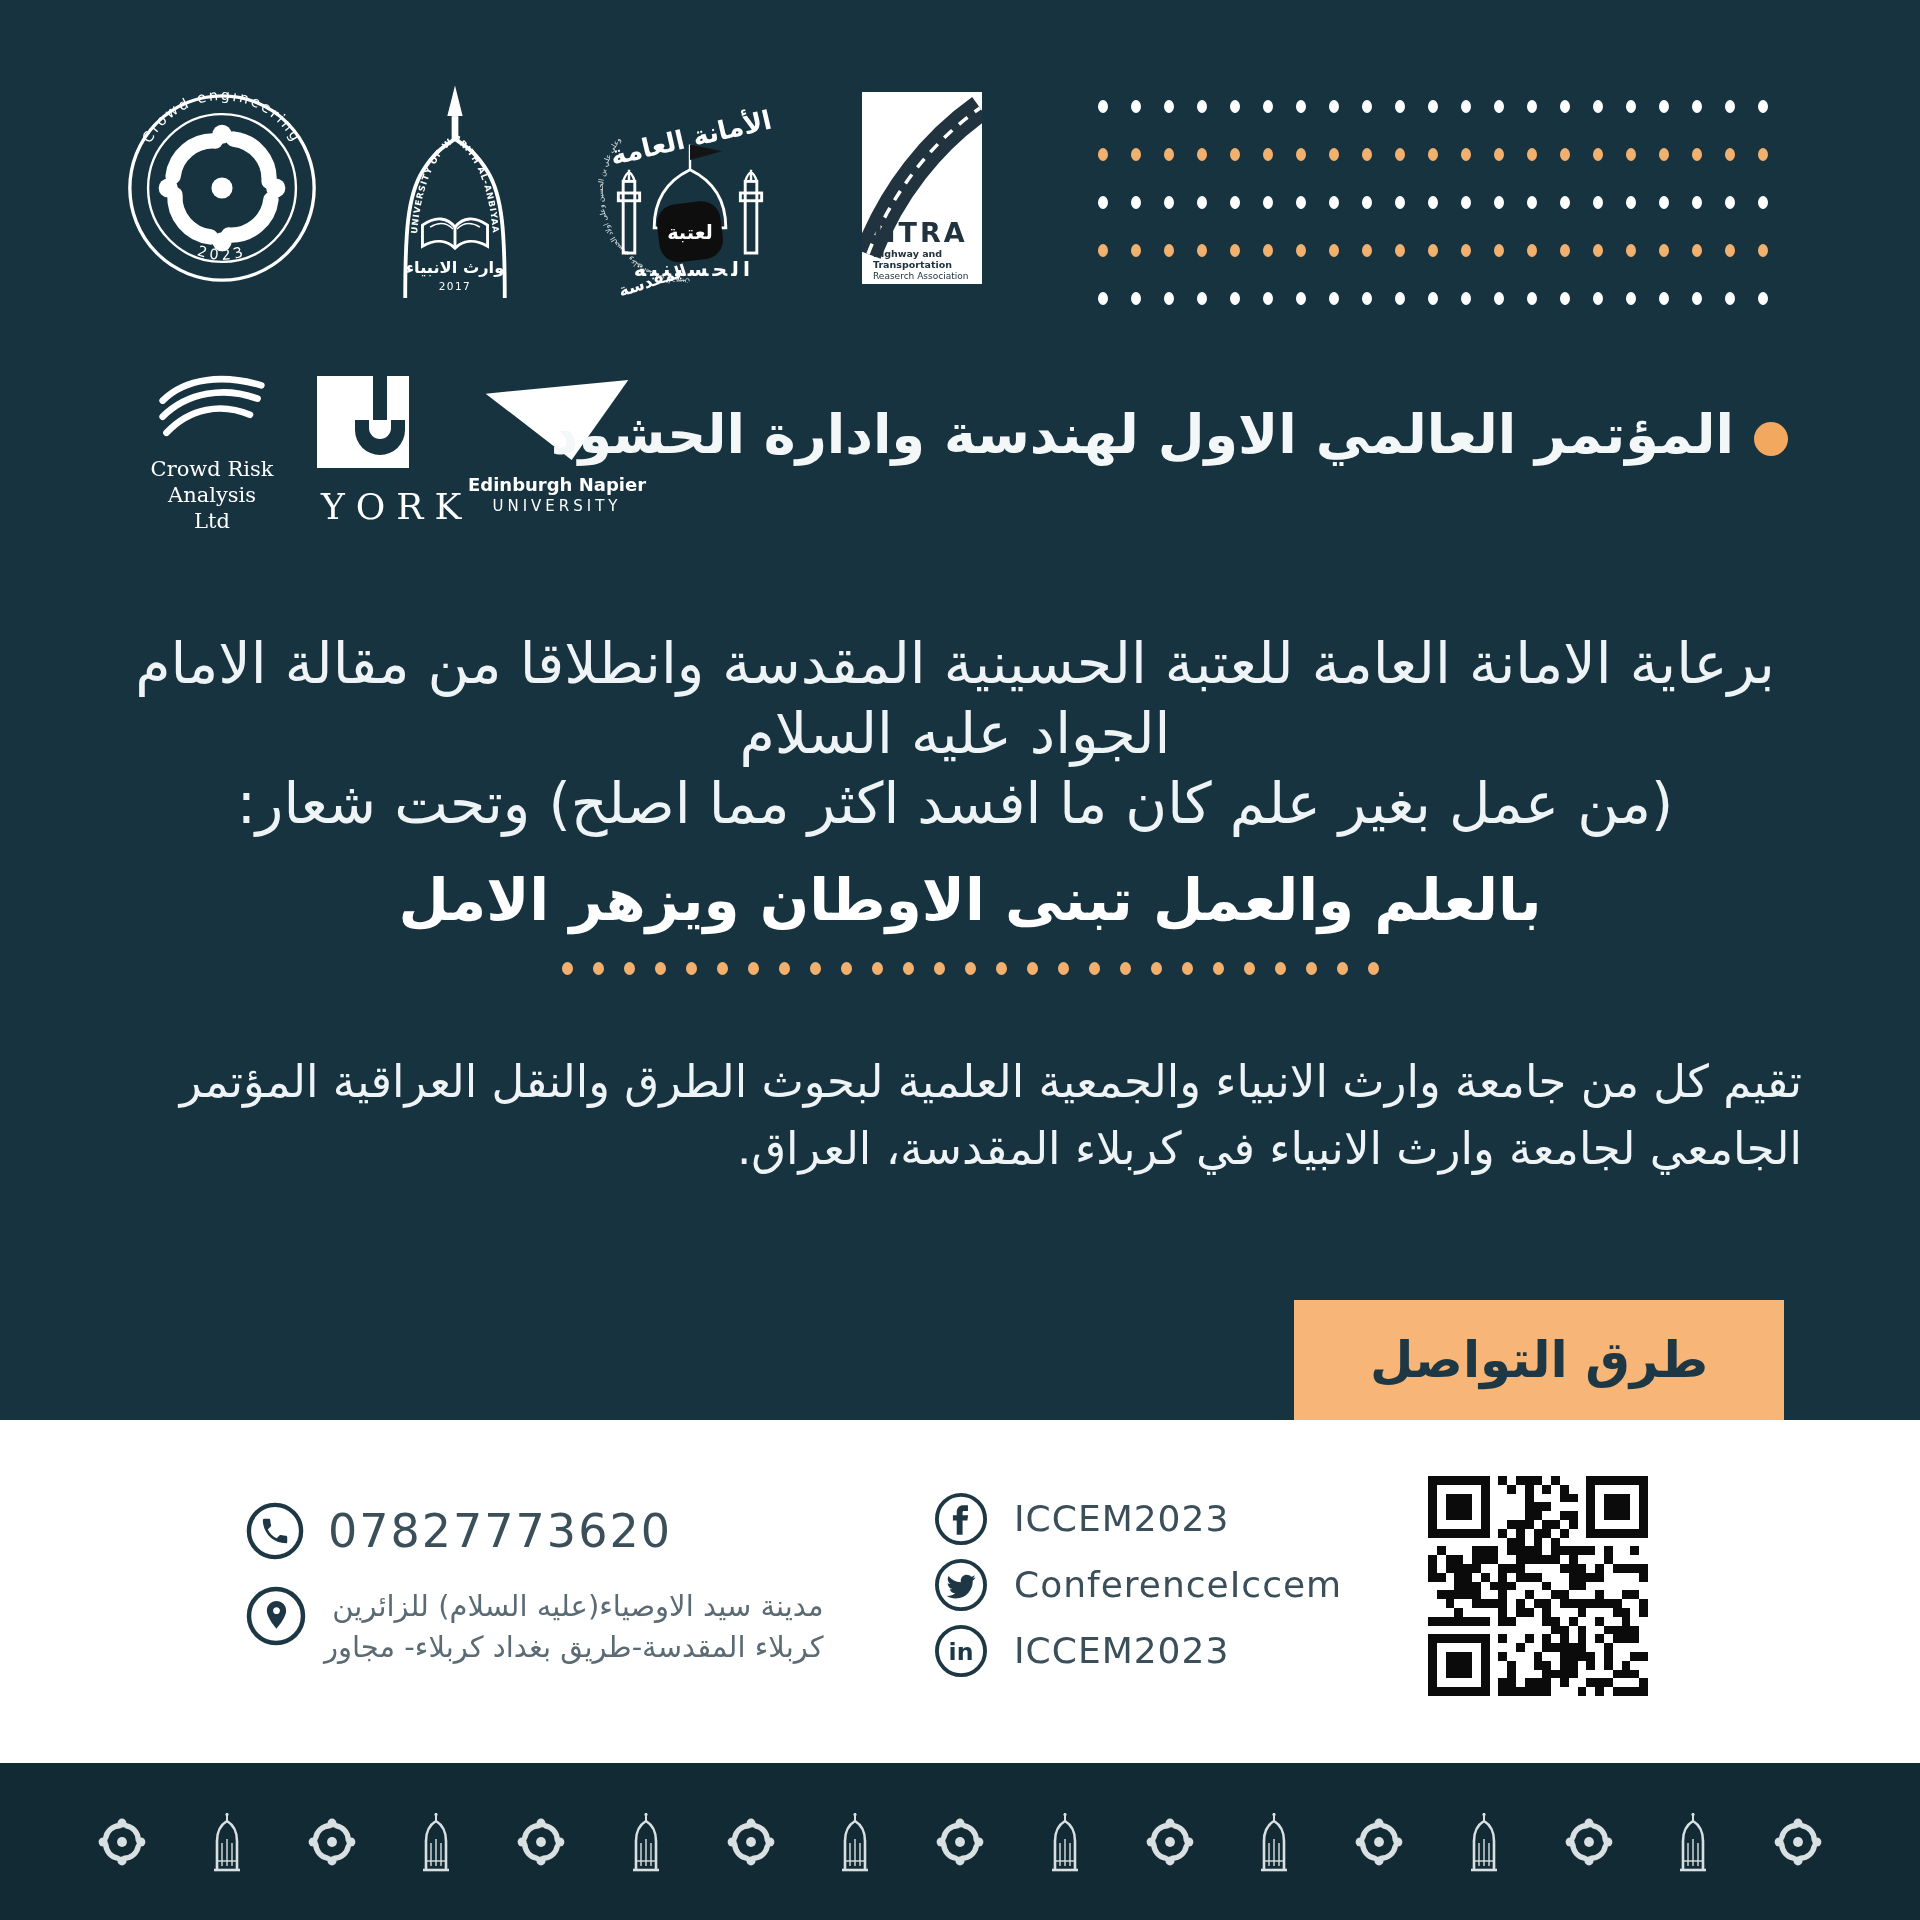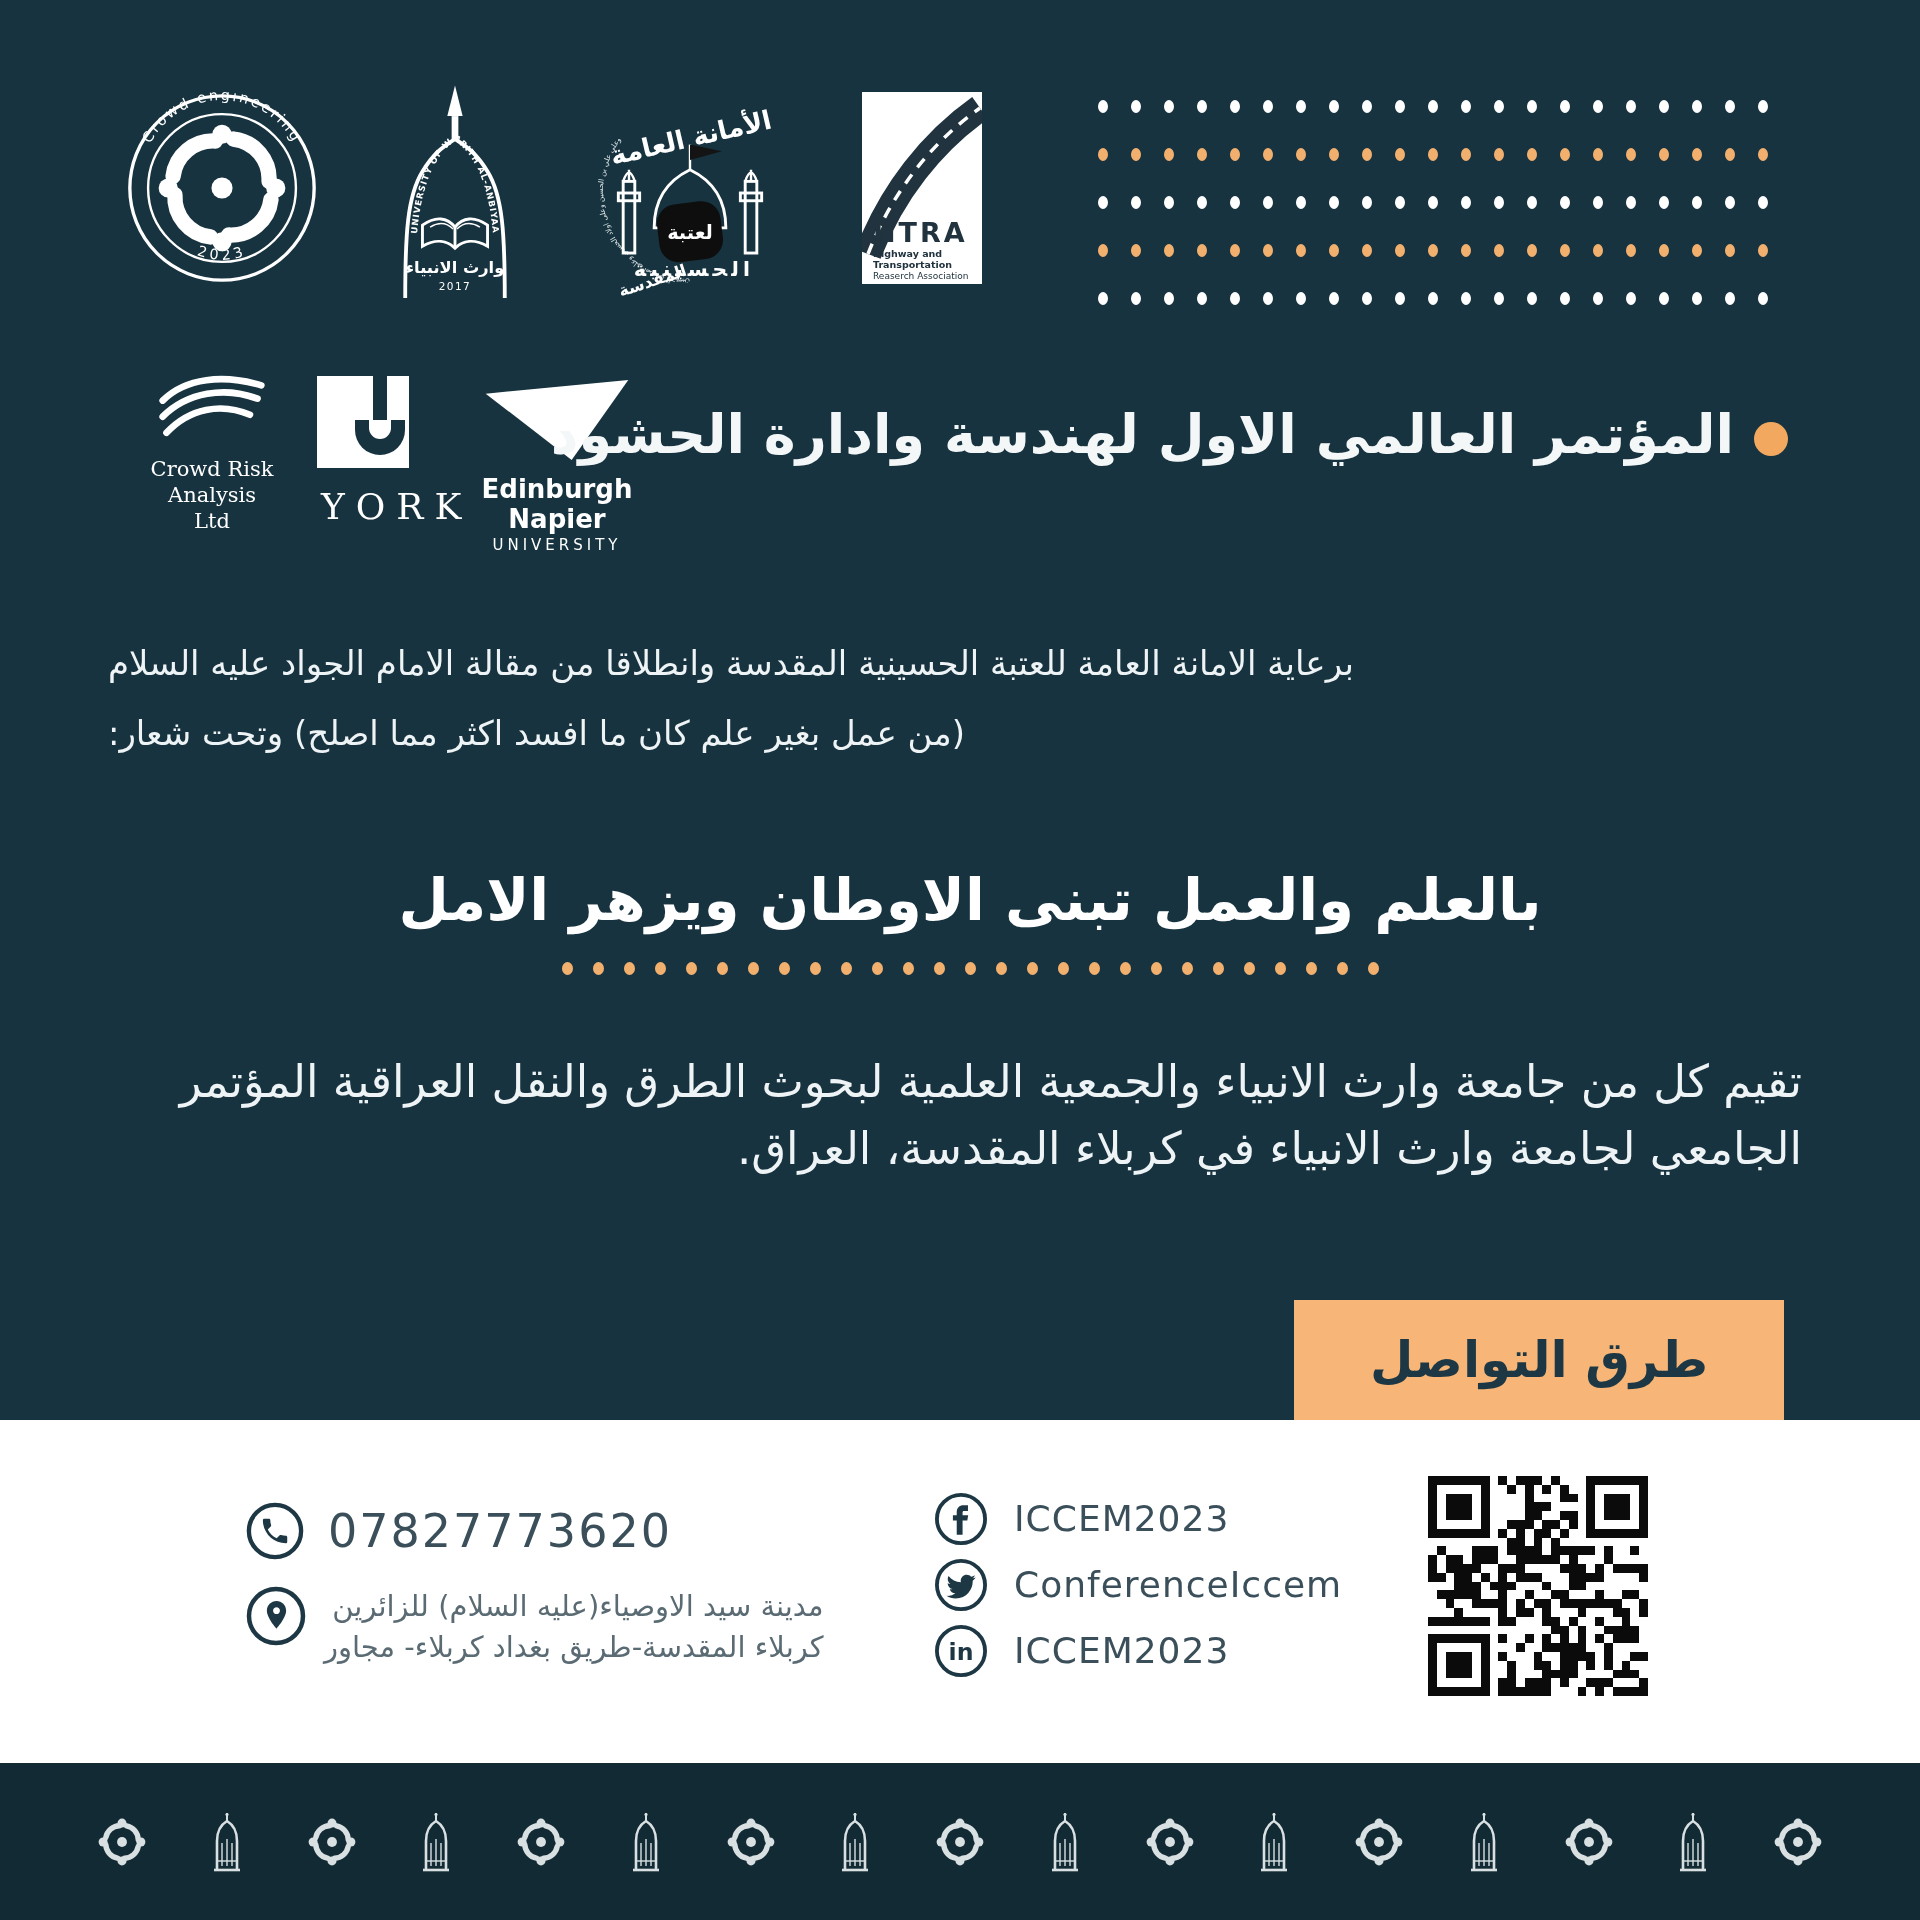--- a/index.html
+++ b/index.html
@@ -13,31 +13,31 @@
 
   
   .dot-grid{position:absolute;left:1098px;top:100px;display:grid;grid-row-gap:35px;row-gap:35px;}
   .dot-grid .dg-row{display:flex;gap:23px;}
   .dot-grid .dg-dot{width:10px;height:13px;border-radius:50%;}
 
   
   .partner{position:absolute;color:#fff;text-align:center;}
   .crowd-risk-text{font-family:"DejaVu Serif",serif;font-size:21px;line-height:26px;margin-top:4px;}
   .york-label{font-family:"DejaVu Serif",serif;font-size:36px;letter-spacing:11px;margin-top:14px;margin-left:6px;}
-  .napier-line1{font-size:26px;font-weight:700;margin-top:8px;}
+  .napier-line1{font-size:18px;font-weight:700;margin-top:8px;}
   .napier-line2{font-size:15px;letter-spacing:4px;margin-top:2px;}
 
   
   .title-block{position:absolute;top:396px;right:134px;direction:rtl;text-align:right;color:#f4f7f8;}
   .title-bullet{position:absolute;right:-2px;top:26px;width:34px;height:34px;border-radius:50%;background:#f2a95f;}
   .title-line{font-size:54px;font-weight:700;line-height:78px;padding-right:52px;}
 
   
-  .intro{position:absolute;top:628px;right:118px;left:108px;direction:rtl;text-align:left;
-         color:#eef3f5;font-size:34px;font-weight:400;line-height:70px;}
+  .intro{position:absolute;top:628px;right:118px;left:108px;direction:rtl;text-align:center;
+         color:#eef3f5;font-size:57px;font-weight:400;line-height:70px;}
   .slogan{position:absolute;top:866px;left:0;right:0;text-align:center;direction:rtl;
           color:#ffffff;font-size:58px;font-weight:700;transform:translateX(10px);}
   .slogan-dots{position:absolute;top:962px;left:0;right:0;display:flex;justify-content:center;gap:20px;transform:translateX(10px);}
   .slogan-dots .sd{width:11px;height:13px;border-radius:50%;}
   .body-text{position:absolute;top:1048px;right:118px;left:90px;direction:rtl;text-align:right;
              color:#eef3f5;font-size:45px;font-weight:400;line-height:67px;}
 
   
   .banner{position:absolute;left:1294px;top:1300px;width:490px;height:120px;background:#f7b577;
           display:flex;align-items:center;justify-content:center;direction:rtl;

